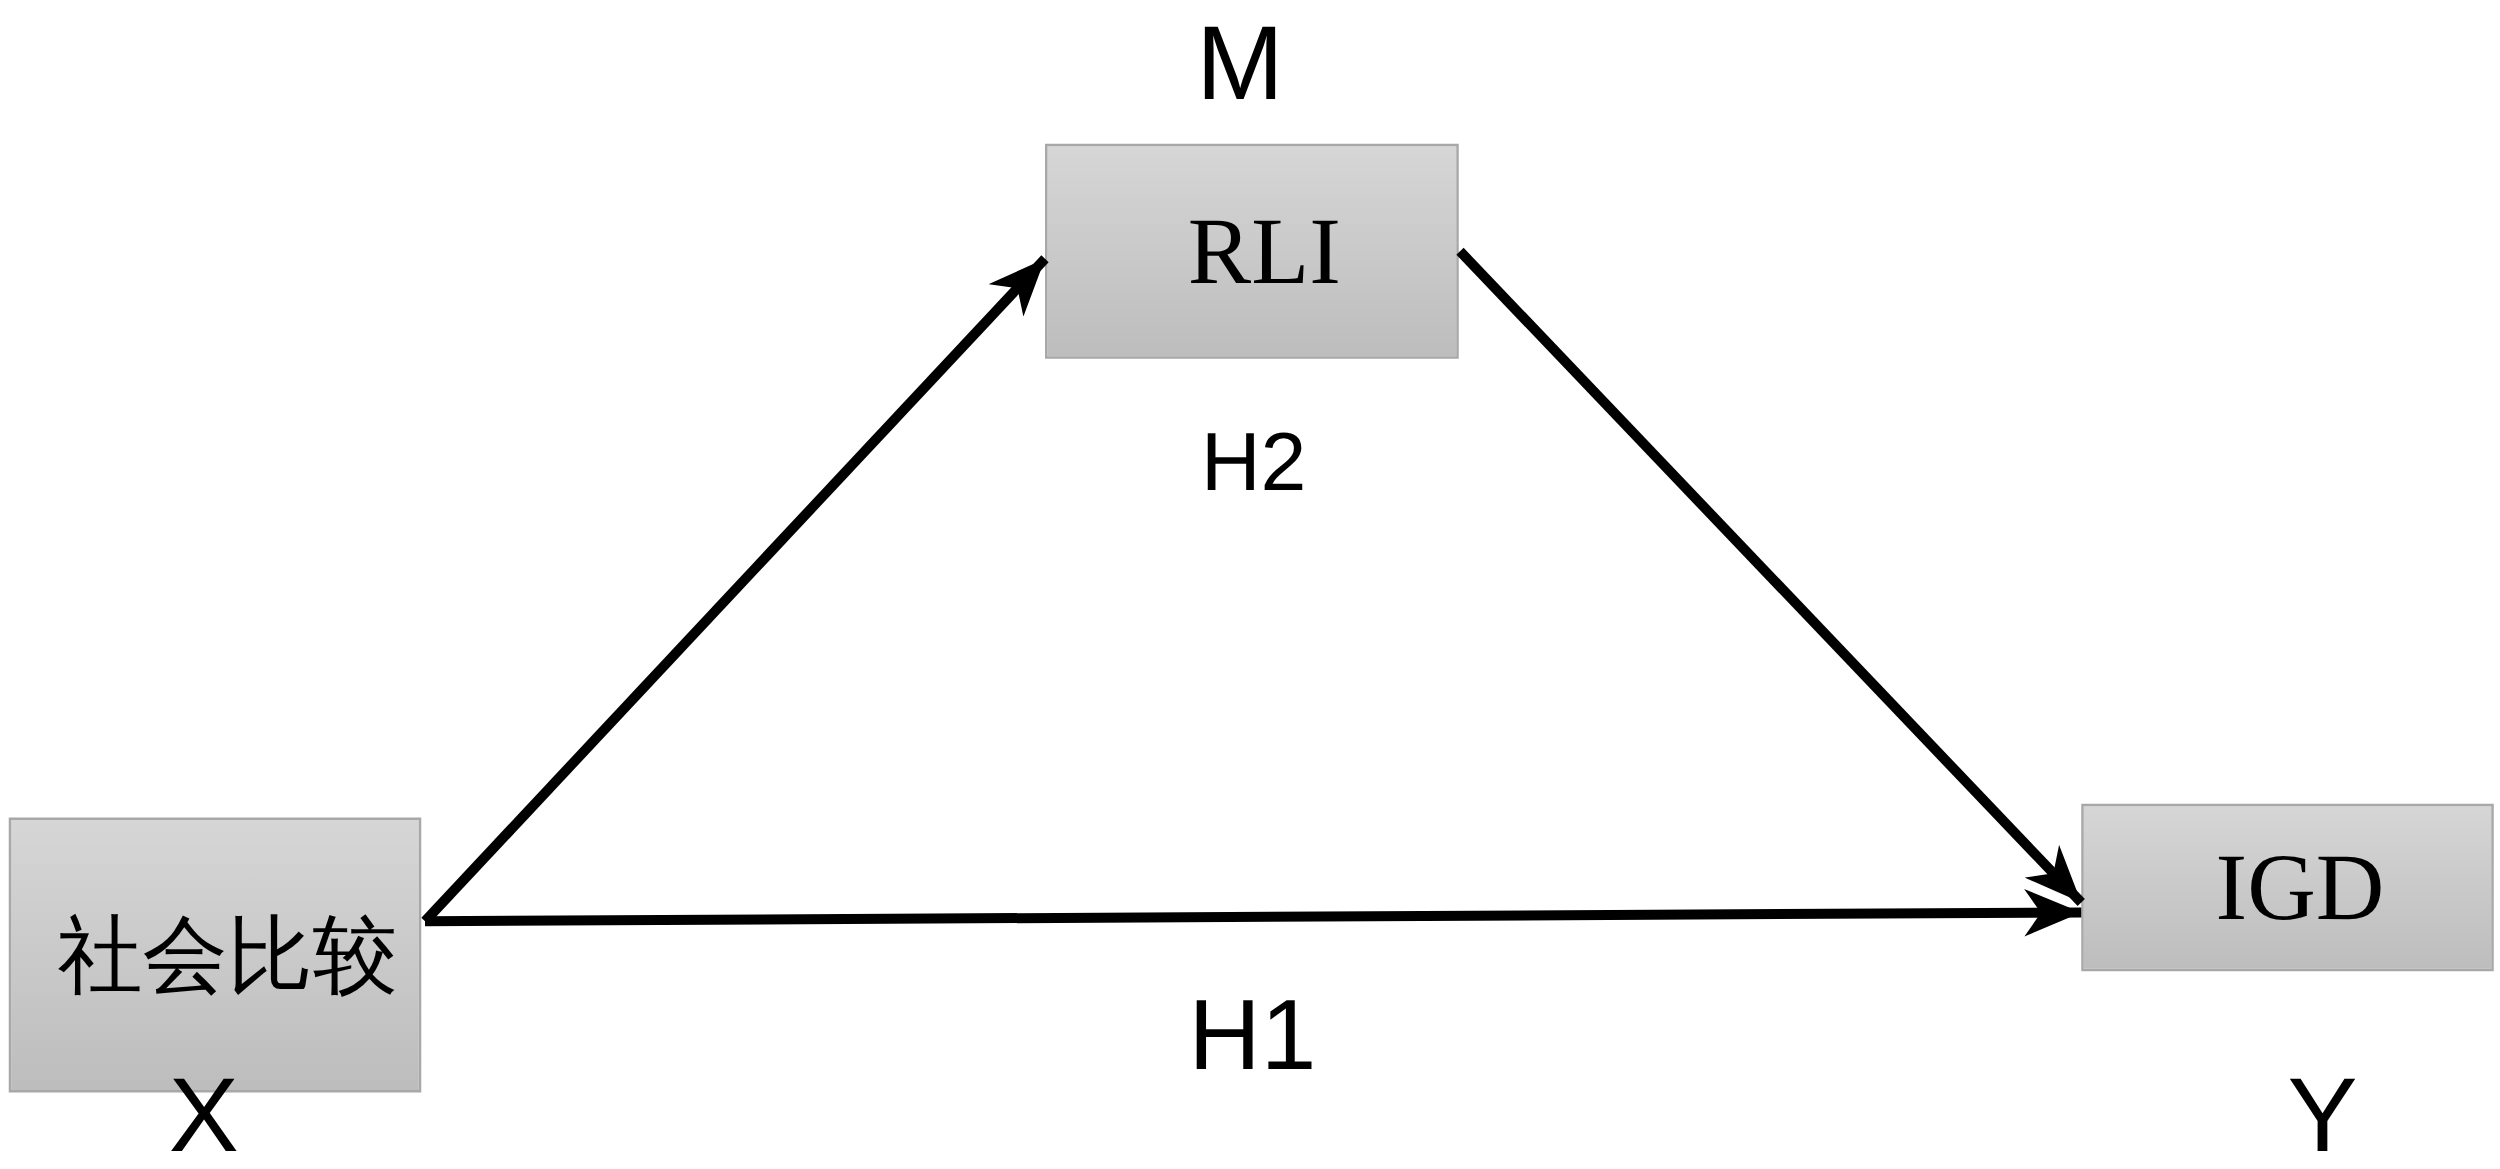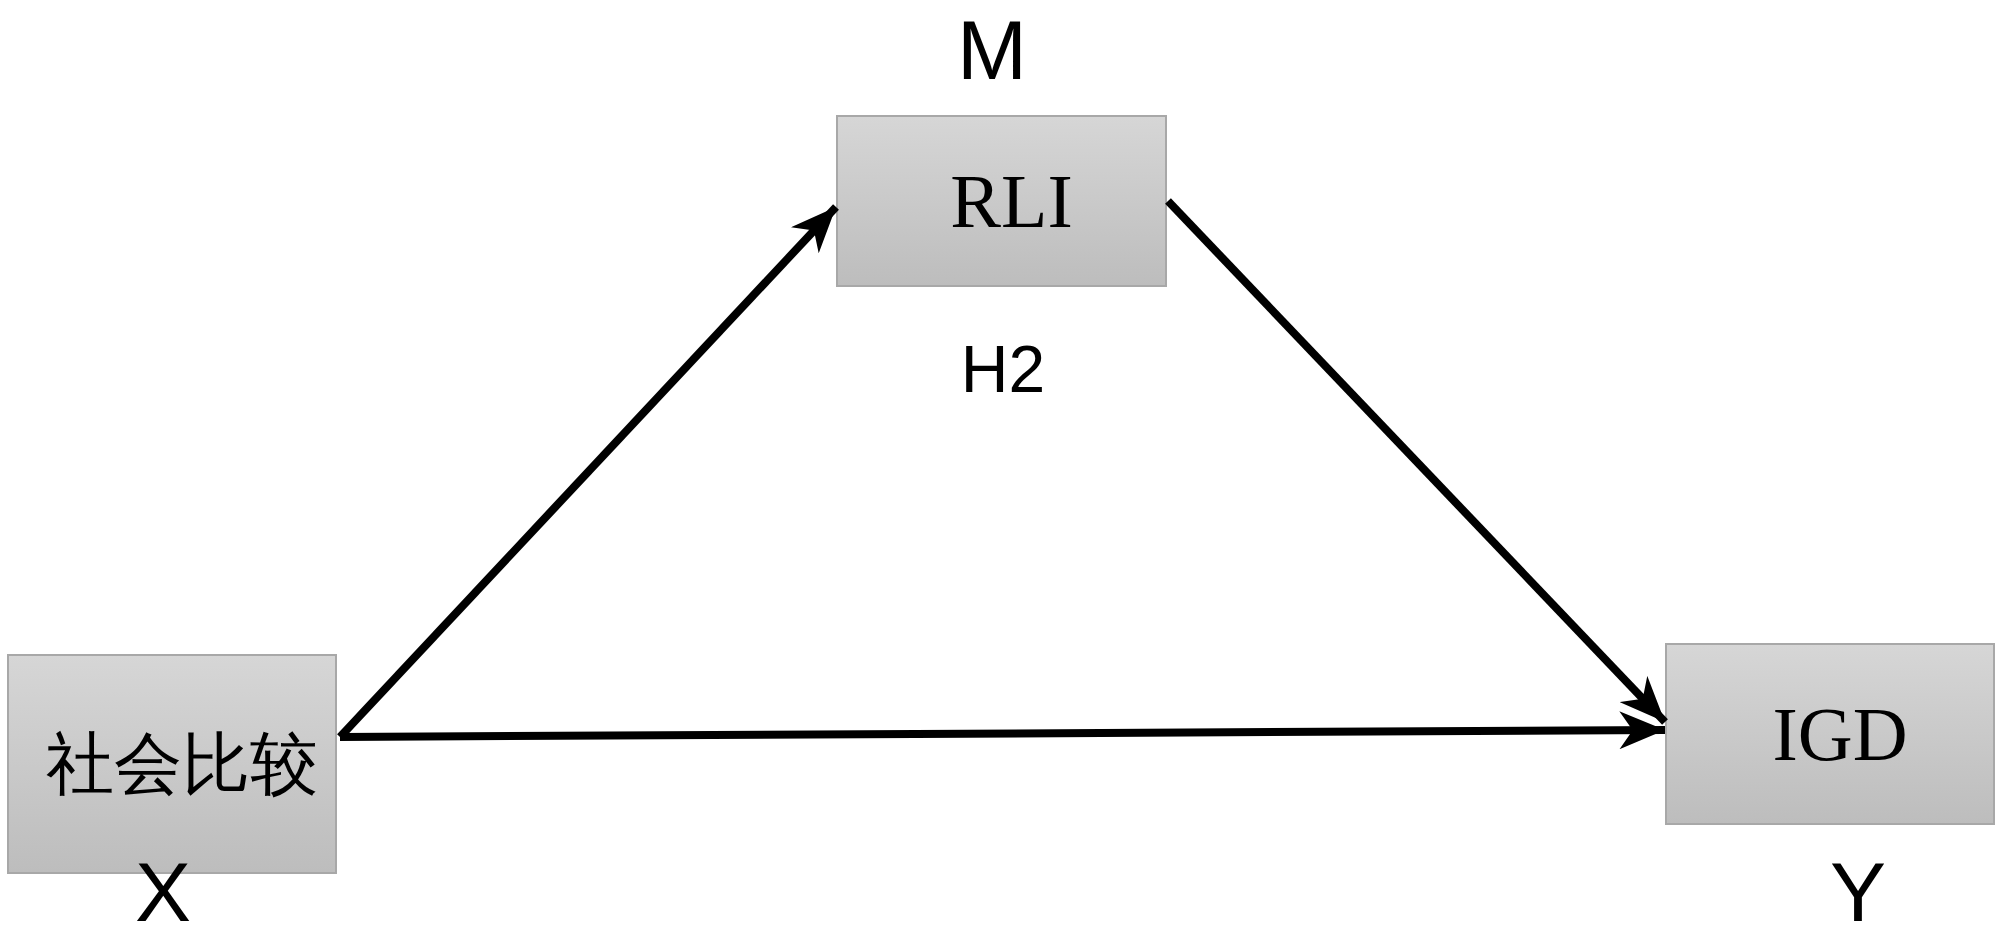--- a/index.html
+++ b/index.html
@@ -26,21 +26,21 @@
     align-items: center;
     justify-content: center;
     background: linear-gradient(to bottom, var(--box-fill-top, #d6d6d6), var(--box-fill-bottom, #bdbdbd));
     border: 2px solid var(--box-border, #a8a8a8);
     box-sizing: border-box;
     color: var(--text, #000000);
     padding-left: 20px;
   }
   .node-x { left: 7px;    top: 654px; width: 330px; height: 220px; font-size: 68px; font-family: "Liberation Serif", "DejaVu Serif", serif; }
   .node-m { left: 836px;  top: 115px; width: 331px; height: 172px; font-size: 76px; font-family: "Liberation Serif", "DejaVu Serif", serif; }
-  .node-y { left: 1665px; top: 643px; width: 330px; height: 182px; font-size: 76px; font-family: "Liberation Serif", "DejaVu Serif", serif; }
+  .node-y { left: 1665px; top: 643px; width: 330px; height: 134px; font-size: 76px; font-family: "Liberation Serif", "DejaVu Serif", serif; }
   .free-label {
     position: absolute;
     z-index: 3;
     width: 200px;
     text-align: center;
     color: var(--text, #000000);
     line-height: 1.0;
   }
   .label-m  { left: 892px;  top: 8px;   font-size: 84px; }
   .label-h2 { left: 903px;  top: 336px; font-size: 66px; }
@@ -71,16 +71,17 @@
   <div class="node node-m">
     <span>RLI</span>
   </div>
 
   <div class="node node-y">
     <span>IGD</span>
   </div>
 
   <div class="free-label label-m">M</div>
   <div class="free-label label-h2">H2</div>
+  <div class="free-label label-h1">H1</div>
   <div class="free-label label-x">X</div>
   <div class="free-label label-y">Y</div>
 
 </div>
 
 </body></html>

